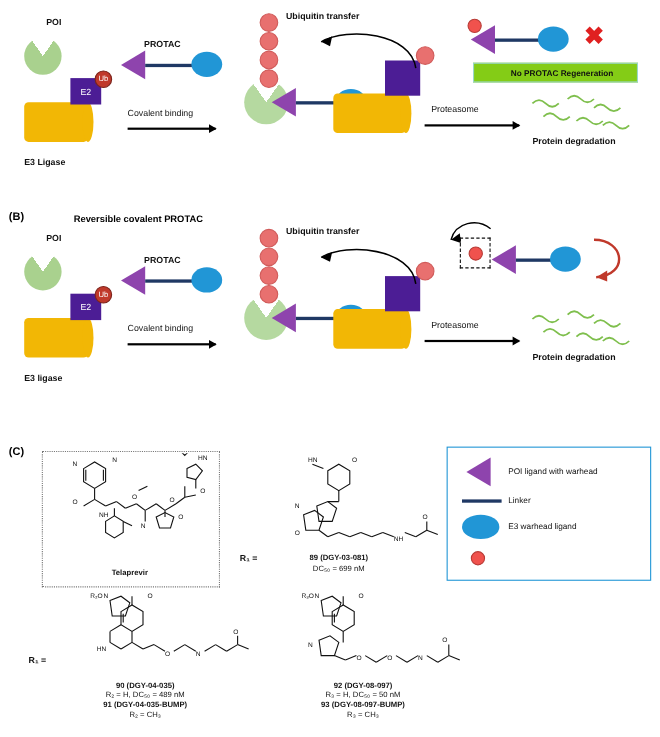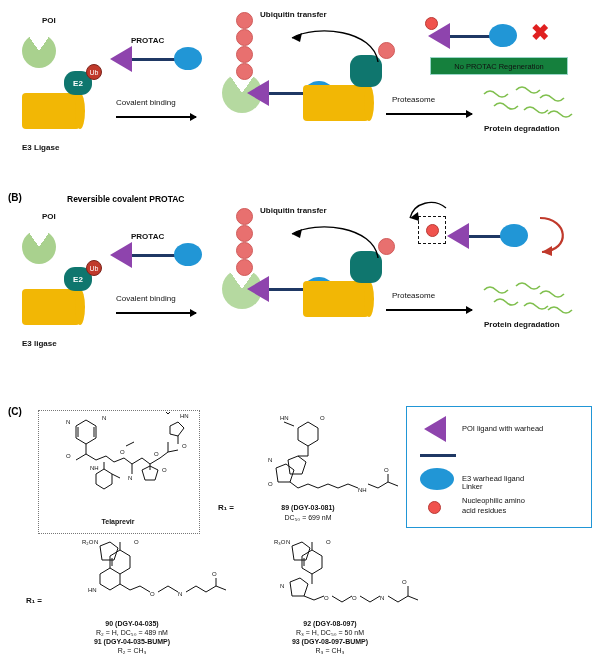--- a/index.html
+++ b/index.html
@@ -17,31 +17,31 @@
 
   .tri{position:absolute;width:0;height:0;border-top:13px solid transparent;border-bottom:13px solid transparent;border-right:22px solid #8e44ad;}
 
   .linker{position:absolute;height:2.5px;background:#1f3864;}
 
   .ell{position:absolute;border-radius:50%;background:#2196d6;}
 
   .cyl{position:absolute;background:#f2b705;border-radius:4px;}
   .cyl .cap{position:absolute;right:-5px;top:0;width:10px;height:100%;border-radius:50%;background:#f2b705;}
 
-  .e2{position:absolute;background:#0f766e;border-radius:11px;color:#fff;font-size:8px;font-weight:bold;display:flex;align-items:center;justify-content:center;}
+  .e2{position:absolute;background:#4c1d95;border-radius:0;color:#fff;font-size:8px;font-weight:normal;display:flex;align-items:center;justify-content:center;}
   .ub{position:absolute;width:14px;height:14px;border-radius:50%;background:#c0392b;color:#fff;font-size:7px;display:flex;align-items:center;justify-content:center;border:1px solid #7b241c;}
 
   .ubq{position:absolute;width:15px;height:15px;border-radius:50%;background:#e8706f;border:1px solid #d05b5a;}
 
   .nuc{position:absolute;width:11px;height:11px;border-radius:50%;background:#f0524d;border:1.5px solid #b83b36;}
 
   .arrow{position:absolute;height:1.5px;background:#000;}
   .arrow:after{content:"";position:absolute;right:-1px;top:-3px;border-left:7px solid #000;border-top:4px solid transparent;border-bottom:4px solid transparent;}
 
-  .hlbox{position:absolute;background:#15803d;border:1px solid #9ad6c8;font-size:7.5px;font-weight:normal;color:#111;display:flex;align-items:center;justify-content:center;}
+  .hlbox{position:absolute;background:#84cc16;border:1px solid #9ad6c8;font-size:7.5px;font-weight:bold;color:#111;display:flex;align-items:center;justify-content:center;padding-left:12px;}
 
   .xmark{position:absolute;color:#e02020;font-weight:bold;font-size:22px;line-height:1;}
 
   .squig{position:absolute;color:#7fbf4d;font-size:13px;line-height:9px;font-family:"DejaVu Sans",sans-serif;}
 
   .dashbox{position:absolute;border:1.5px dashed #111;}
   .dotbox{position:absolute;border:1px dotted #777;}
 
   .legend{position:absolute;border:1px solid #2196d6;background:#fff;}
   .legendLbl{position:absolute;font-size:7.5px;color:#111;line-height:10px;}
@@ -267,28 +267,26 @@
     <text x="134" y="60" font-size="6" fill="#111" font-family="Liberation Sans, sans-serif">O</text>
   </svg>
   <div class="cap-c cap-b" style="left:248px;top:108px;width:120px;">89 (DGY-03-081)</div>
   <div class="cap-c" style="left:248px;top:118px;width:120px;">DC₅₀ = 699 nM</div>
 
   <div class="legend" style="left:406px;top:10px;width:184px;height:120px;"></div>
   <div class="tri" style="left:424px;top:20px;"></div>
   <div class="legendLbl" style="left:462px;top:28px;">POI ligand with warhead</div>
 
   <div class="linker" style="left:420px;top:58px;width:36px;"></div>
-  <div class="legendLbl" style="left:462px;top:54px;margin-top:32px;">Linker</div>
+  <div class="legendLbl" style="left:462px;top:54px;">Linker</div>
 
   <div class="ell" style="left:420px;top:72px;width:34px;height:22px;"></div>
   <div class="legendLbl" style="left:462px;top:78px;">E3 warhead ligand</div>
 
   <div class="nuc" style="left:428px;top:105px;"></div>
-  <div class="legendLbl" style="left:462px;top:100px;width:120px;white-space:pre-line;">Nucleophilic amino
-acid residues</div>
 
   <div class="lbl b" style="left:26px;top:200px;">R₁ =</div>
   <svg style="position:absolute;left:58px;top:142px;width:200px;height:82px;">
     <g stroke="#111" stroke-width="1" fill="none">
       <polygon points="52,18 62,12 72,18 72,30 62,36 52,30"></polygon>
       <line x1="54" y1="20" x2="54" y2="28"></line>
       <line x1="62" y1="12" x2="62" y2="4"></line>
       <polygon points="42,8 52,4 60,10 56,22 44,22"></polygon>
       <line x1="62" y1="36" x2="62" y2="46"></line>
       <line x1="52" y1="30" x2="42" y2="36"></line>

